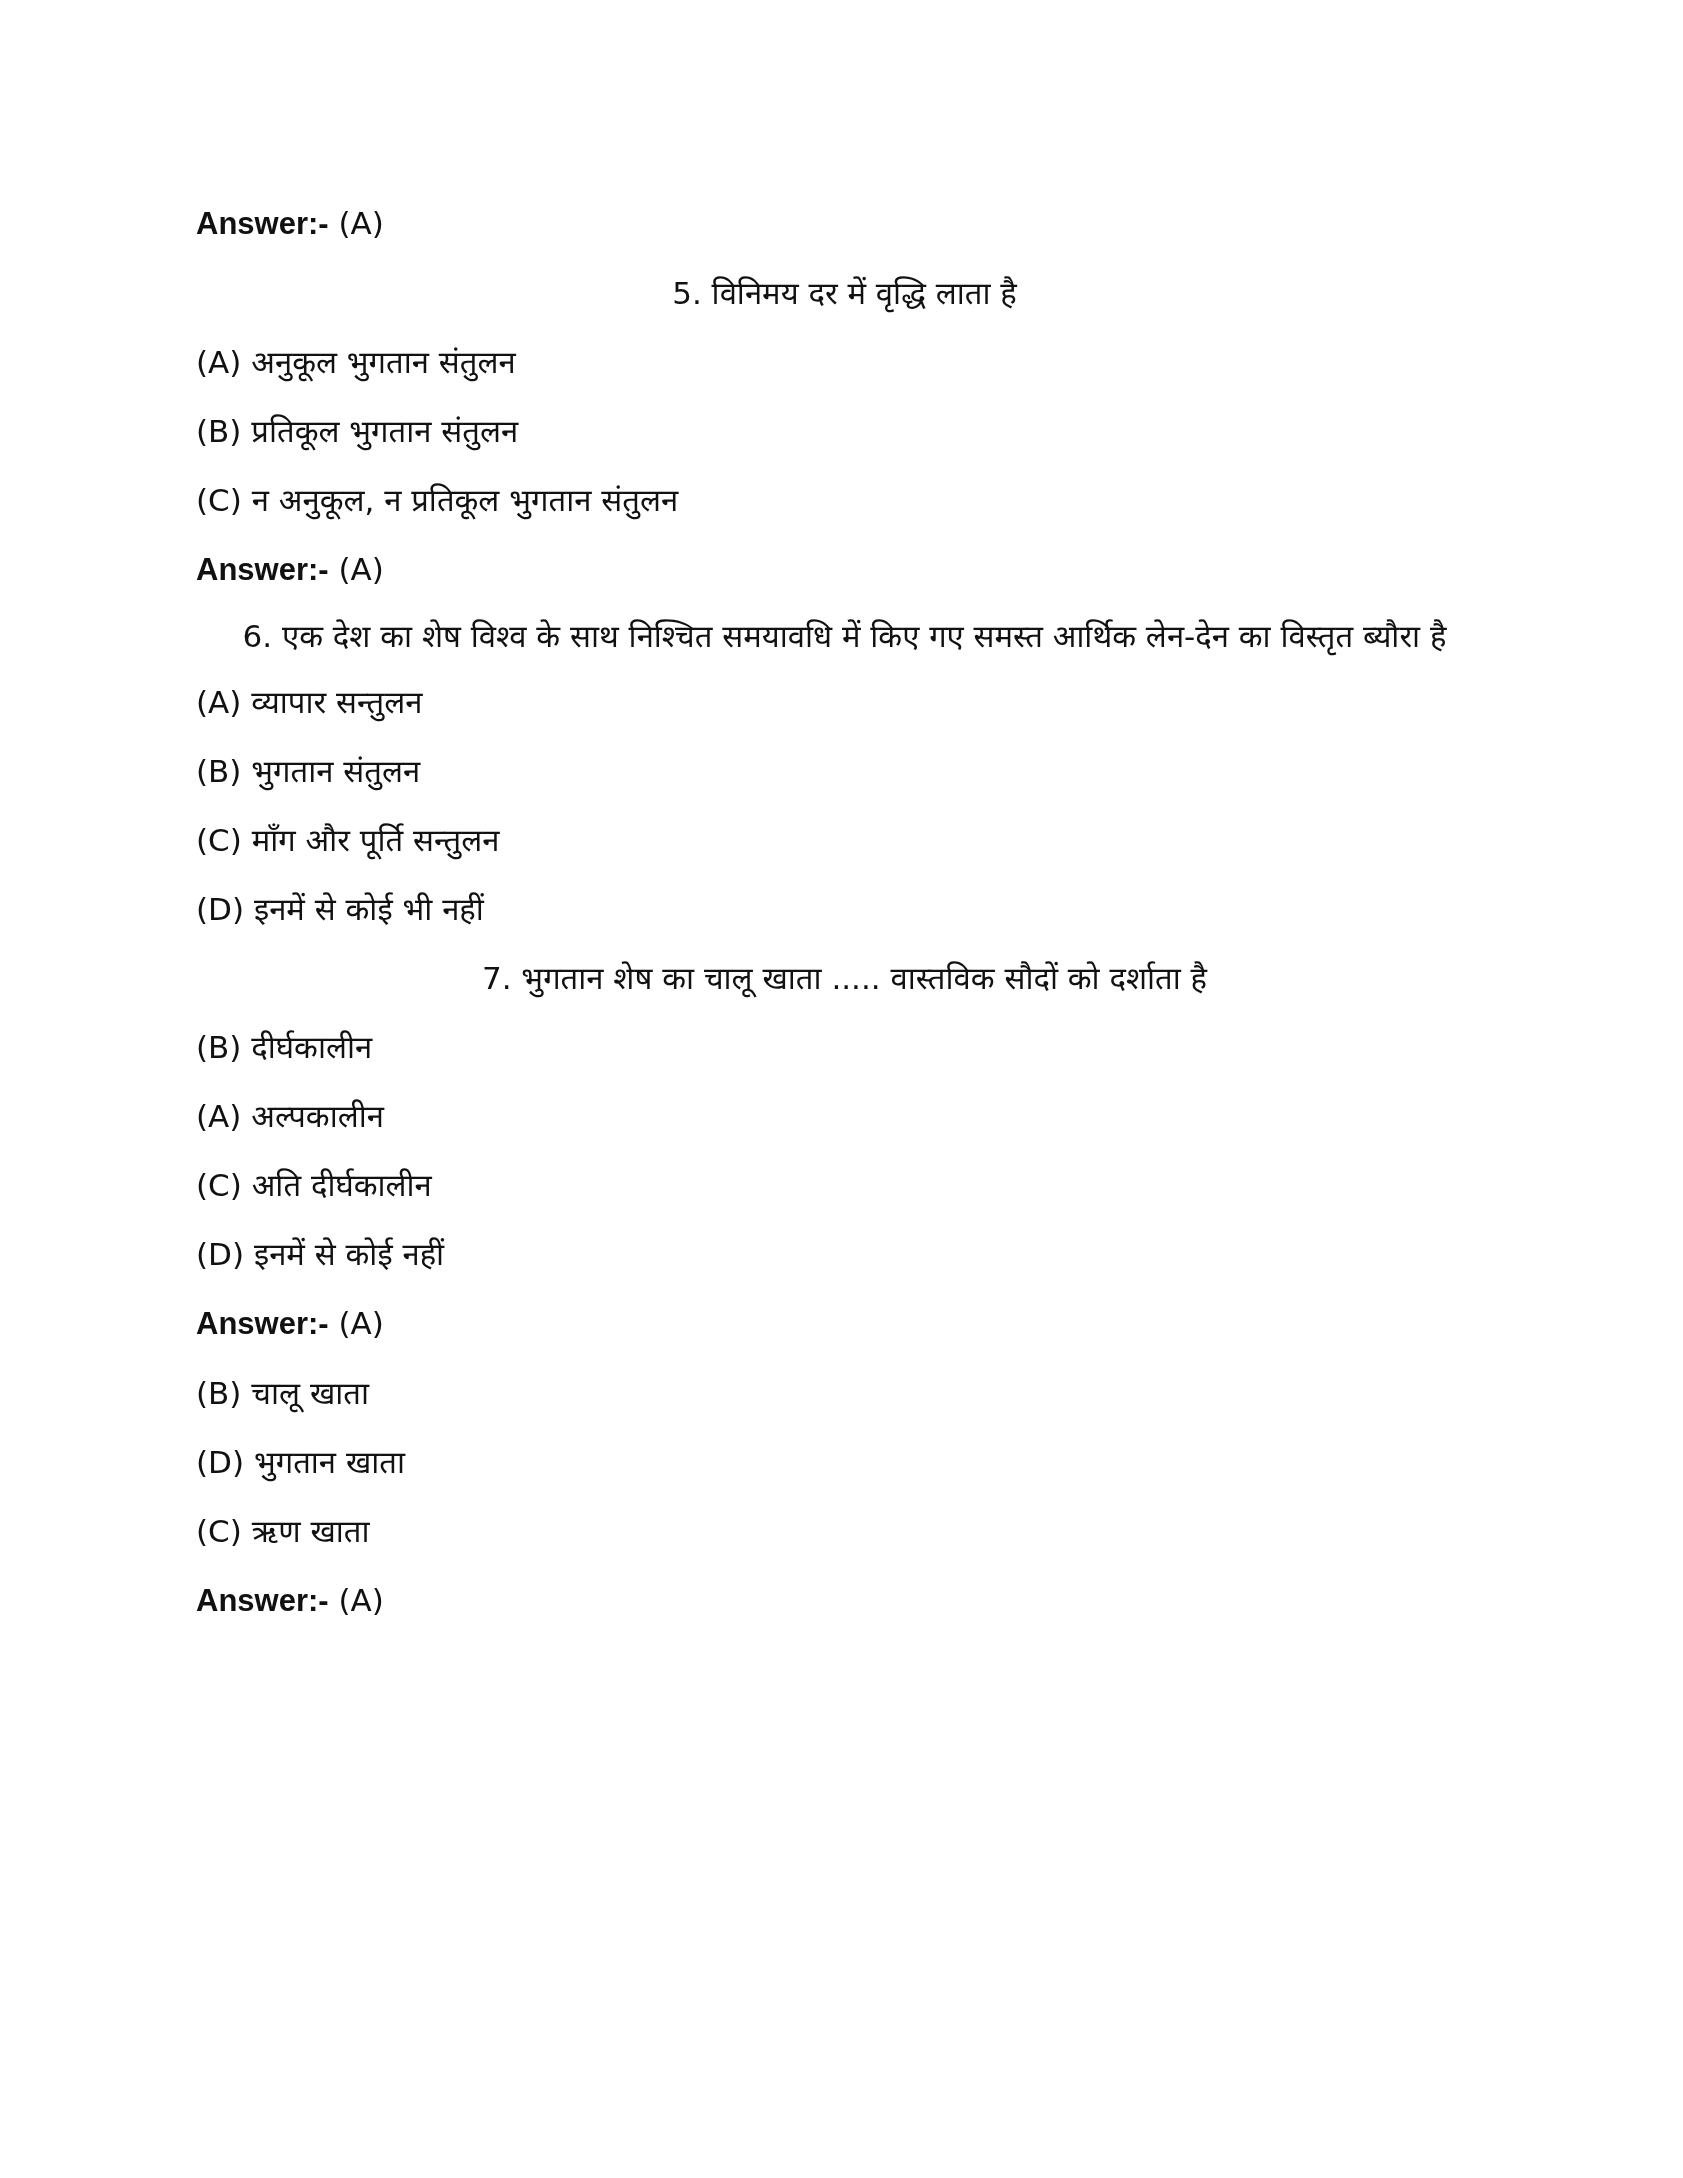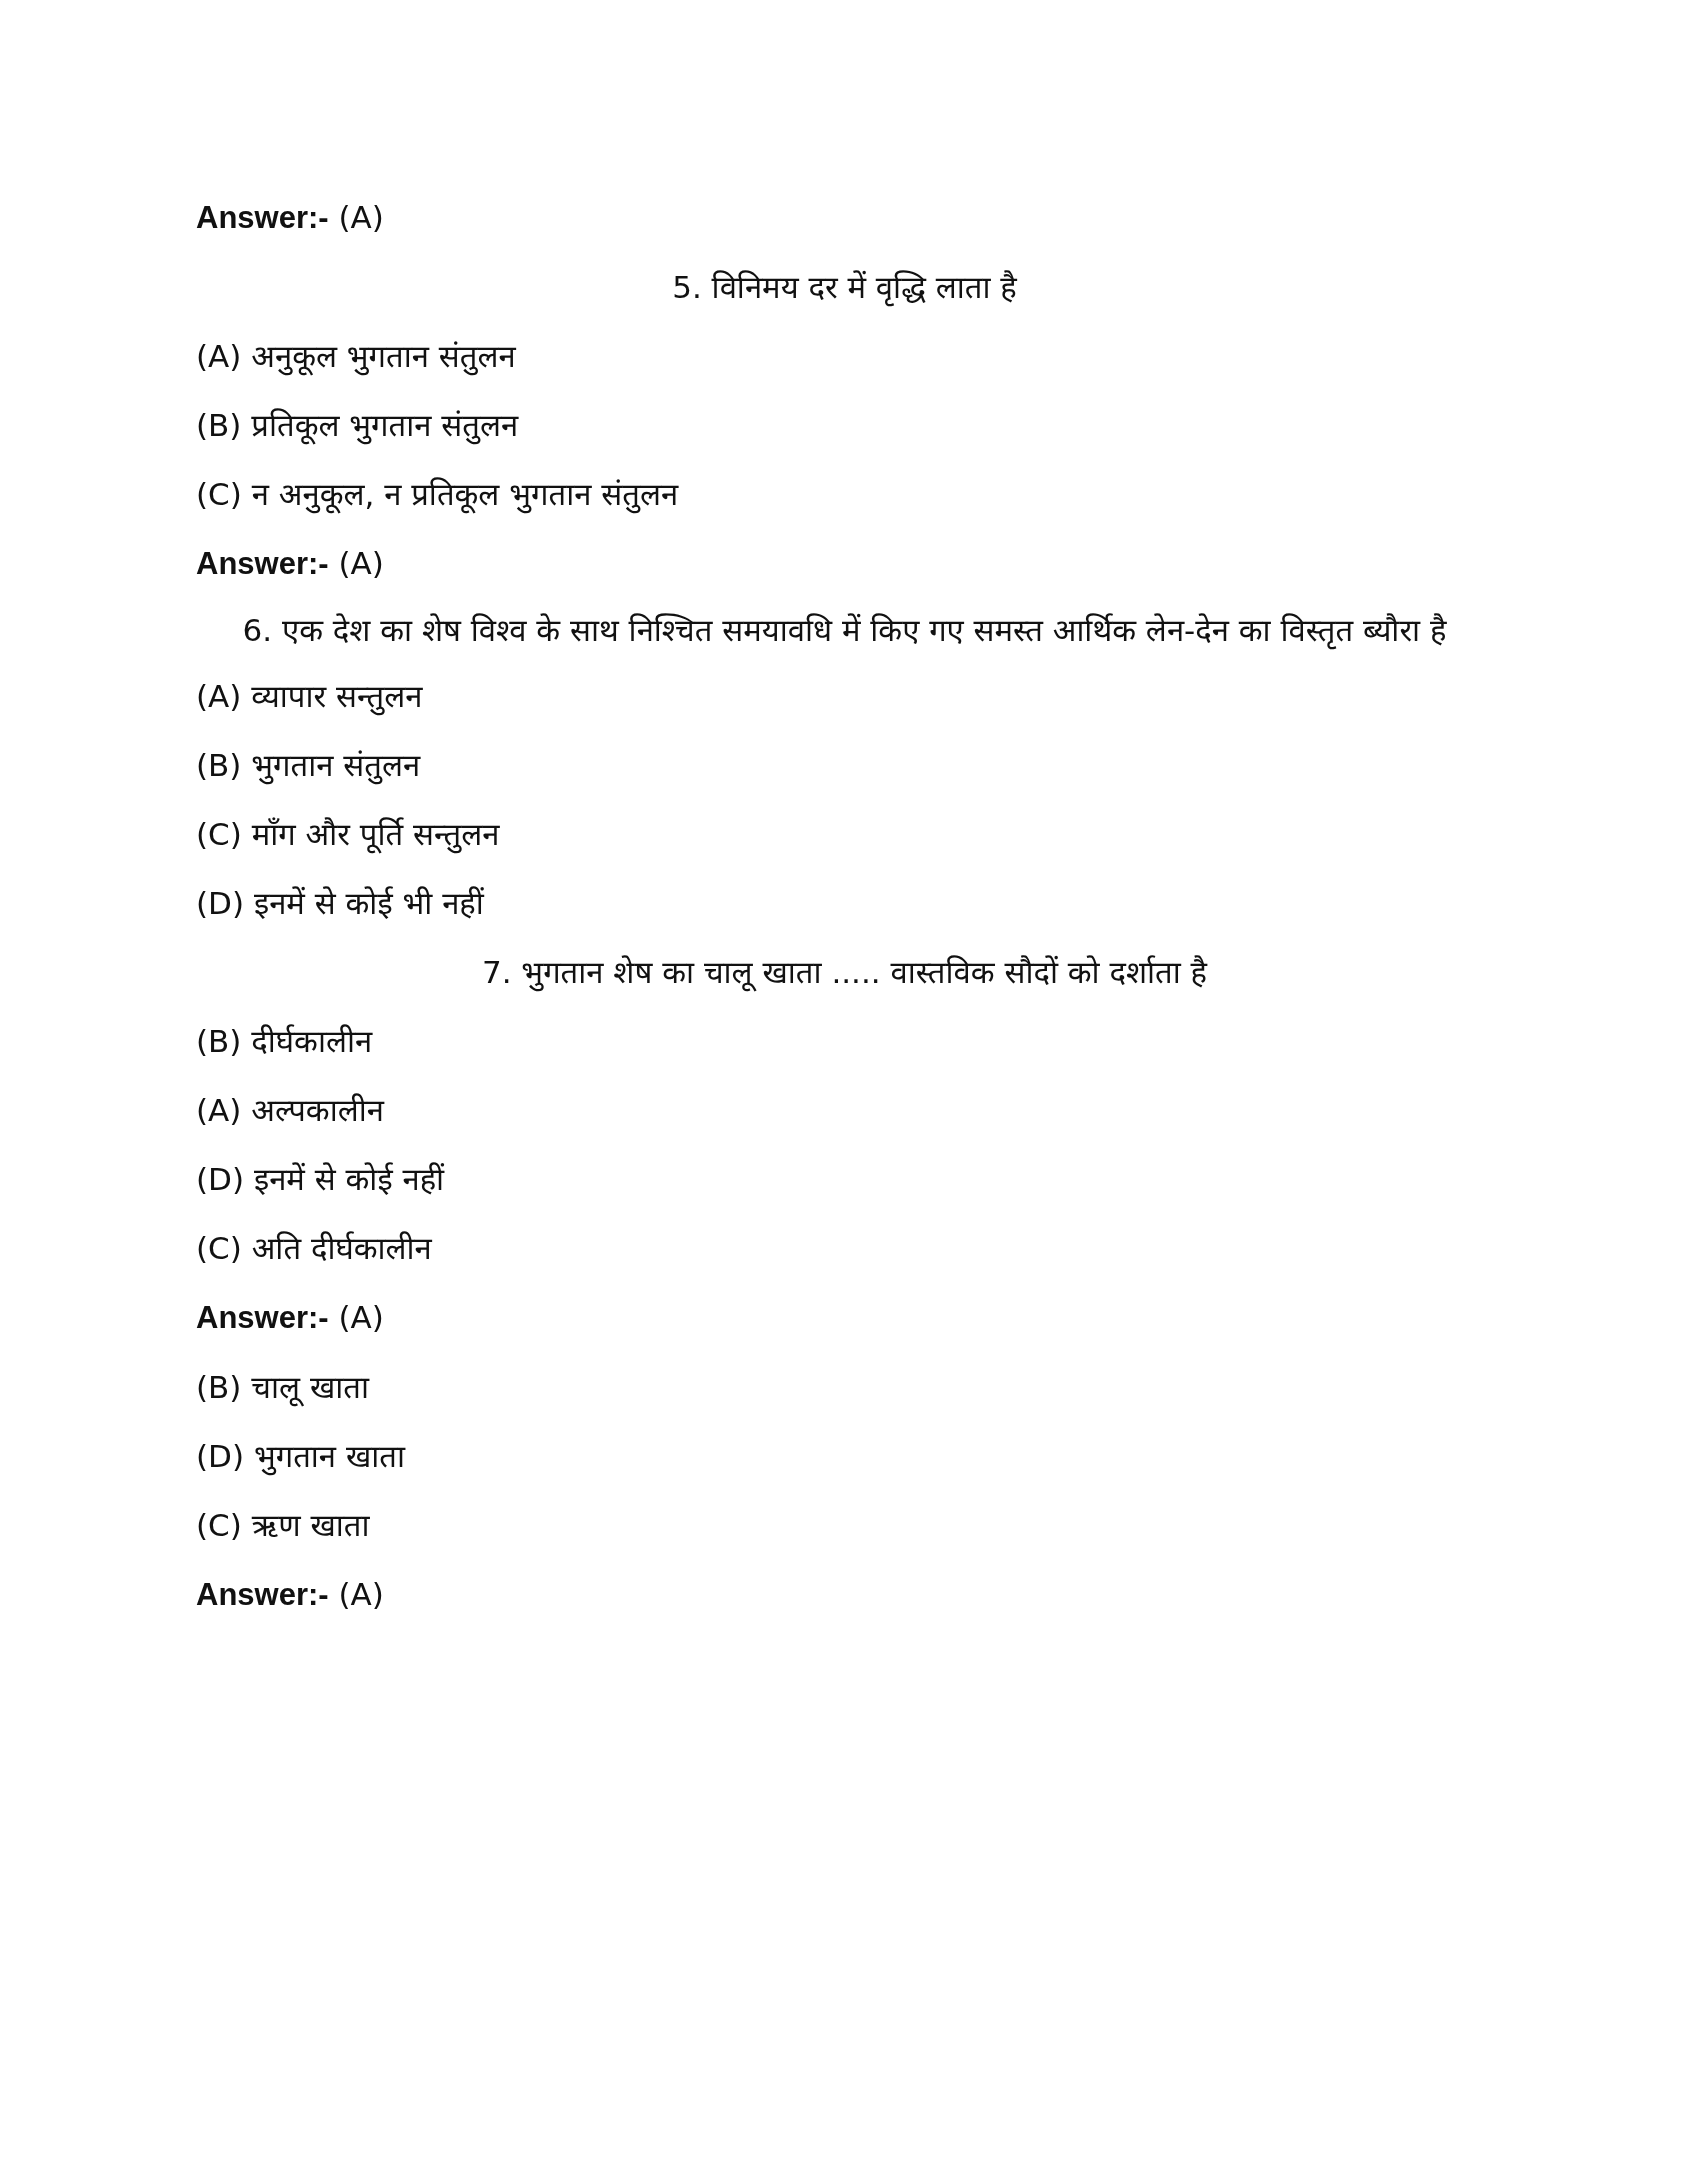--- a/index.html
+++ b/index.html
@@ -1,18 +1,18 @@
 <!DOCTYPE html>
 <html><head>
 <meta charset="utf-8">
 <style>
   html,body{margin:0;padding:0;background:#ffffff;}
   body{width:1683px;height:2178px;position:relative;overflow:hidden;
        font-family:"DejaVu Sans","Liberation Sans",sans-serif;color:#111;}
-  .page{position:absolute;left:196px;top:194px;width:1297px;}
+  .page{position:absolute;left:196px;top:200px;width:1297px;}
   .line{font-size:31px;line-height:46px;margin:0 0 23px 0;white-space:normal;}
   .answer .lbl{font-weight:bold;font-family:"Liberation Sans","DejaVu Sans",sans-serif;}
   .q{line-height:46px;text-align:center;}
 </style>
 </head>
 <body>
 
 <div class="page">
 
   <p class="line answer">
@@ -40,22 +40,22 @@
   <p class="line">(B) भुगतान संतुलन</p>
   <p class="line">(C) माँग और पूर्ति सन्तुलन</p>
   <p class="line">(D) इनमें से कोई भी नहीं</p>
 
   <p class="line q">
     <span>7.</span>
     <span>भुगतान शेष का चालू खाता ..... वास्तविक सौदों को दर्शाता है</span>
   </p>
   <p class="line">(B) दीर्घकालीन</p>
   <p class="line">(A) अल्पकालीन</p>
+  <p class="line">(C) अति दीर्घकालीन</p>
   <p class="line">(D) इनमें से कोई नहीं</p>
-  <p class="line">(C) अति दीर्घकालीन</p>
   <p class="line answer">
     <span class="lbl">Answer:-</span>
     <span>(A)</span>
   </p>
 
   <p class="line">(B) चालू खाता</p>
   <p class="line">(D) भुगतान खाता</p>
   <p class="line">(C) ऋण खाता</p>
   <p class="line answer">
     <span class="lbl">Answer:-</span>

